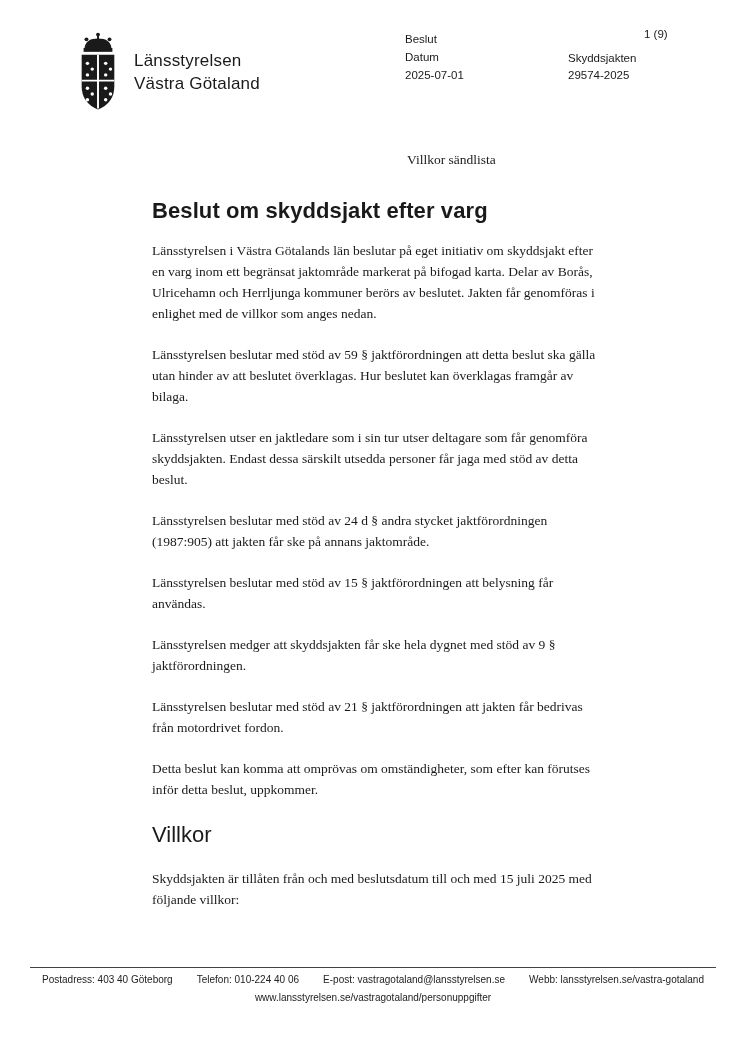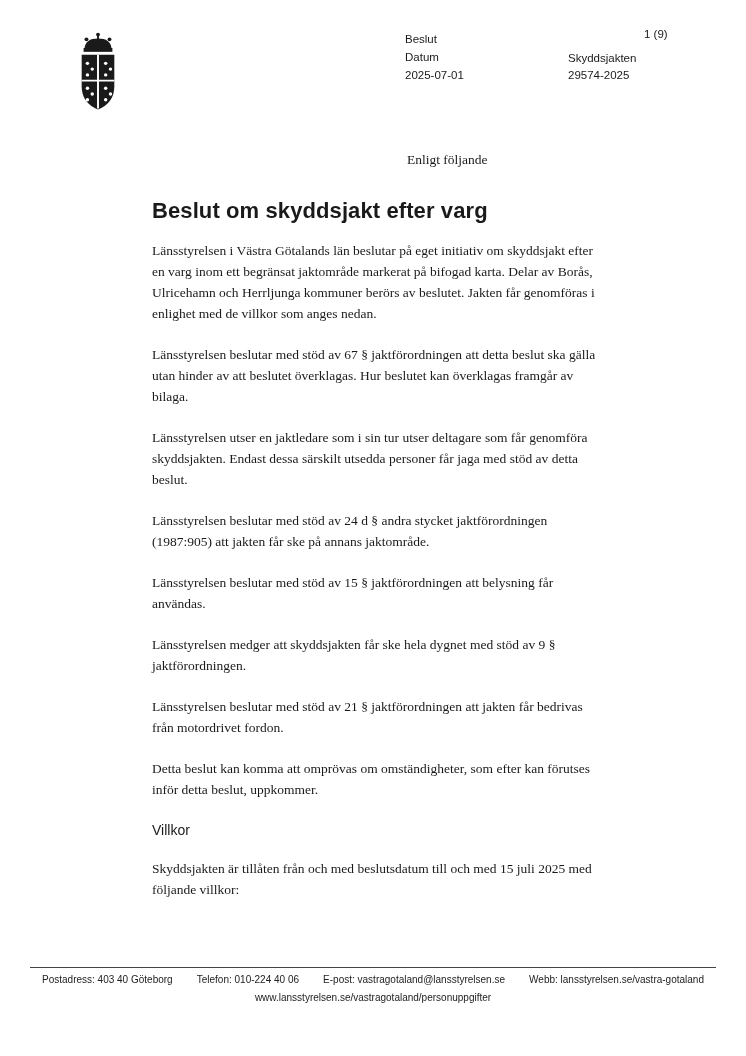--- a/index.html
+++ b/index.html
@@ -90,21 +90,21 @@
   }
   .content p {
     font-family: "Liberation Serif", serif;
     font-size: 13.5px;
     line-height: 21px;
     margin: 0 0 20px 0;
     color: #1a1a1a;
   }
   .section-heading {
     font-family: "Liberation Sans", sans-serif;
-    font-size: 14px;
+    font-size: 22px;
     font-weight: 400;
     margin: 22px 0 20px 0;
     color: #1a1a1a;
   }
 
   
   .footer-divider {
     position: absolute;
     top: 967px;
     left: 30px;
@@ -158,42 +158,46 @@
       <circle cx="33" cy="34" r="1.8" fill="#ffffff"></circle>
       <circle cx="38" cy="40" r="1.8" fill="#ffffff"></circle>
       <circle cx="33" cy="46" r="1.8" fill="#ffffff"></circle>
       <circle cx="14" cy="60" r="1.8" fill="#ffffff"></circle>
       <circle cx="19" cy="66" r="1.8" fill="#ffffff"></circle>
       <circle cx="14" cy="72" r="1.8" fill="#ffffff"></circle>
       <circle cx="33" cy="60" r="1.8" fill="#ffffff"></circle>
       <circle cx="38" cy="66" r="1.8" fill="#ffffff"></circle>
       <circle cx="33" cy="72" r="1.8" fill="#ffffff"></circle>
     </svg>
+    <div class="logo-text">
+      <div>Länsstyrelsen</div>
+      <div>Västra Götaland</div>
+    </div>
   </div>
 
   <div class="meta-a">
     <div>Beslut</div>
     <div>Datum</div>
     <div>2025-07-01</div>
   </div>
 
   <div class="meta-b">
     <div>Skyddsjakten</div>
     <div>29574-2025</div>
   </div>
 
   <div class="page-number">1 (9)</div>
 
-  <div class="recipient">Enligt följande</div>
+  <div class="recipient">Villkor sändlista</div>
 
   <main class="content">
     <h1 class="doc-title">Beslut om skyddsjakt efter varg</h1>
 
     <p>Länsstyrelsen i Västra Götalands län beslutar på eget initiativ om skyddsjakt efter en varg inom ett begränsat jaktområde markerat på bifogad karta. Delar av Borås, Ulricehamn och Herrljunga kommuner berörs av beslutet. Jakten får genomföras i enlighet med de villkor som anges nedan.</p>
-    <p>Länsstyrelsen beslutar med stöd av 67 § jaktförordningen att detta beslut ska gälla utan hinder av att beslutet överklagas. Hur beslutet kan överklagas framgår av bilaga.</p>
+    <p>Länsstyrelsen beslutar med stöd av 59 § jaktförordningen att detta beslut ska gälla utan hinder av att beslutet överklagas. Hur beslutet kan överklagas framgår av bilaga.</p>
     <p>Länsstyrelsen utser en jaktledare som i sin tur utser deltagare som får genomföra skyddsjakten. Endast dessa särskilt utsedda personer får jaga med stöd av detta beslut.</p>
     <p>Länsstyrelsen beslutar med stöd av 24 d § andra stycket jaktförordningen (1987:905) att jakten får ske på annans jaktområde.</p>
     <p>Länsstyrelsen beslutar med stöd av 15 § jaktförordningen att belysning får användas.</p>
     <p>Länsstyrelsen medger att skyddsjakten får ske hela dygnet med stöd av 9 § jaktförordningen.</p>
     <p>Länsstyrelsen beslutar med stöd av 21 § jaktförordningen att jakten får bedrivas från motordrivet fordon.</p>
     <p>Detta beslut kan komma att omprövas om omständigheter, som efter kan förutses inför detta beslut, uppkommer.</p>
 
     <h2 class="section-heading">Villkor</h2>
 
     <p>Skyddsjakten är tillåten från och med beslutsdatum till och med 15 juli 2025 med följande villkor:</p>

